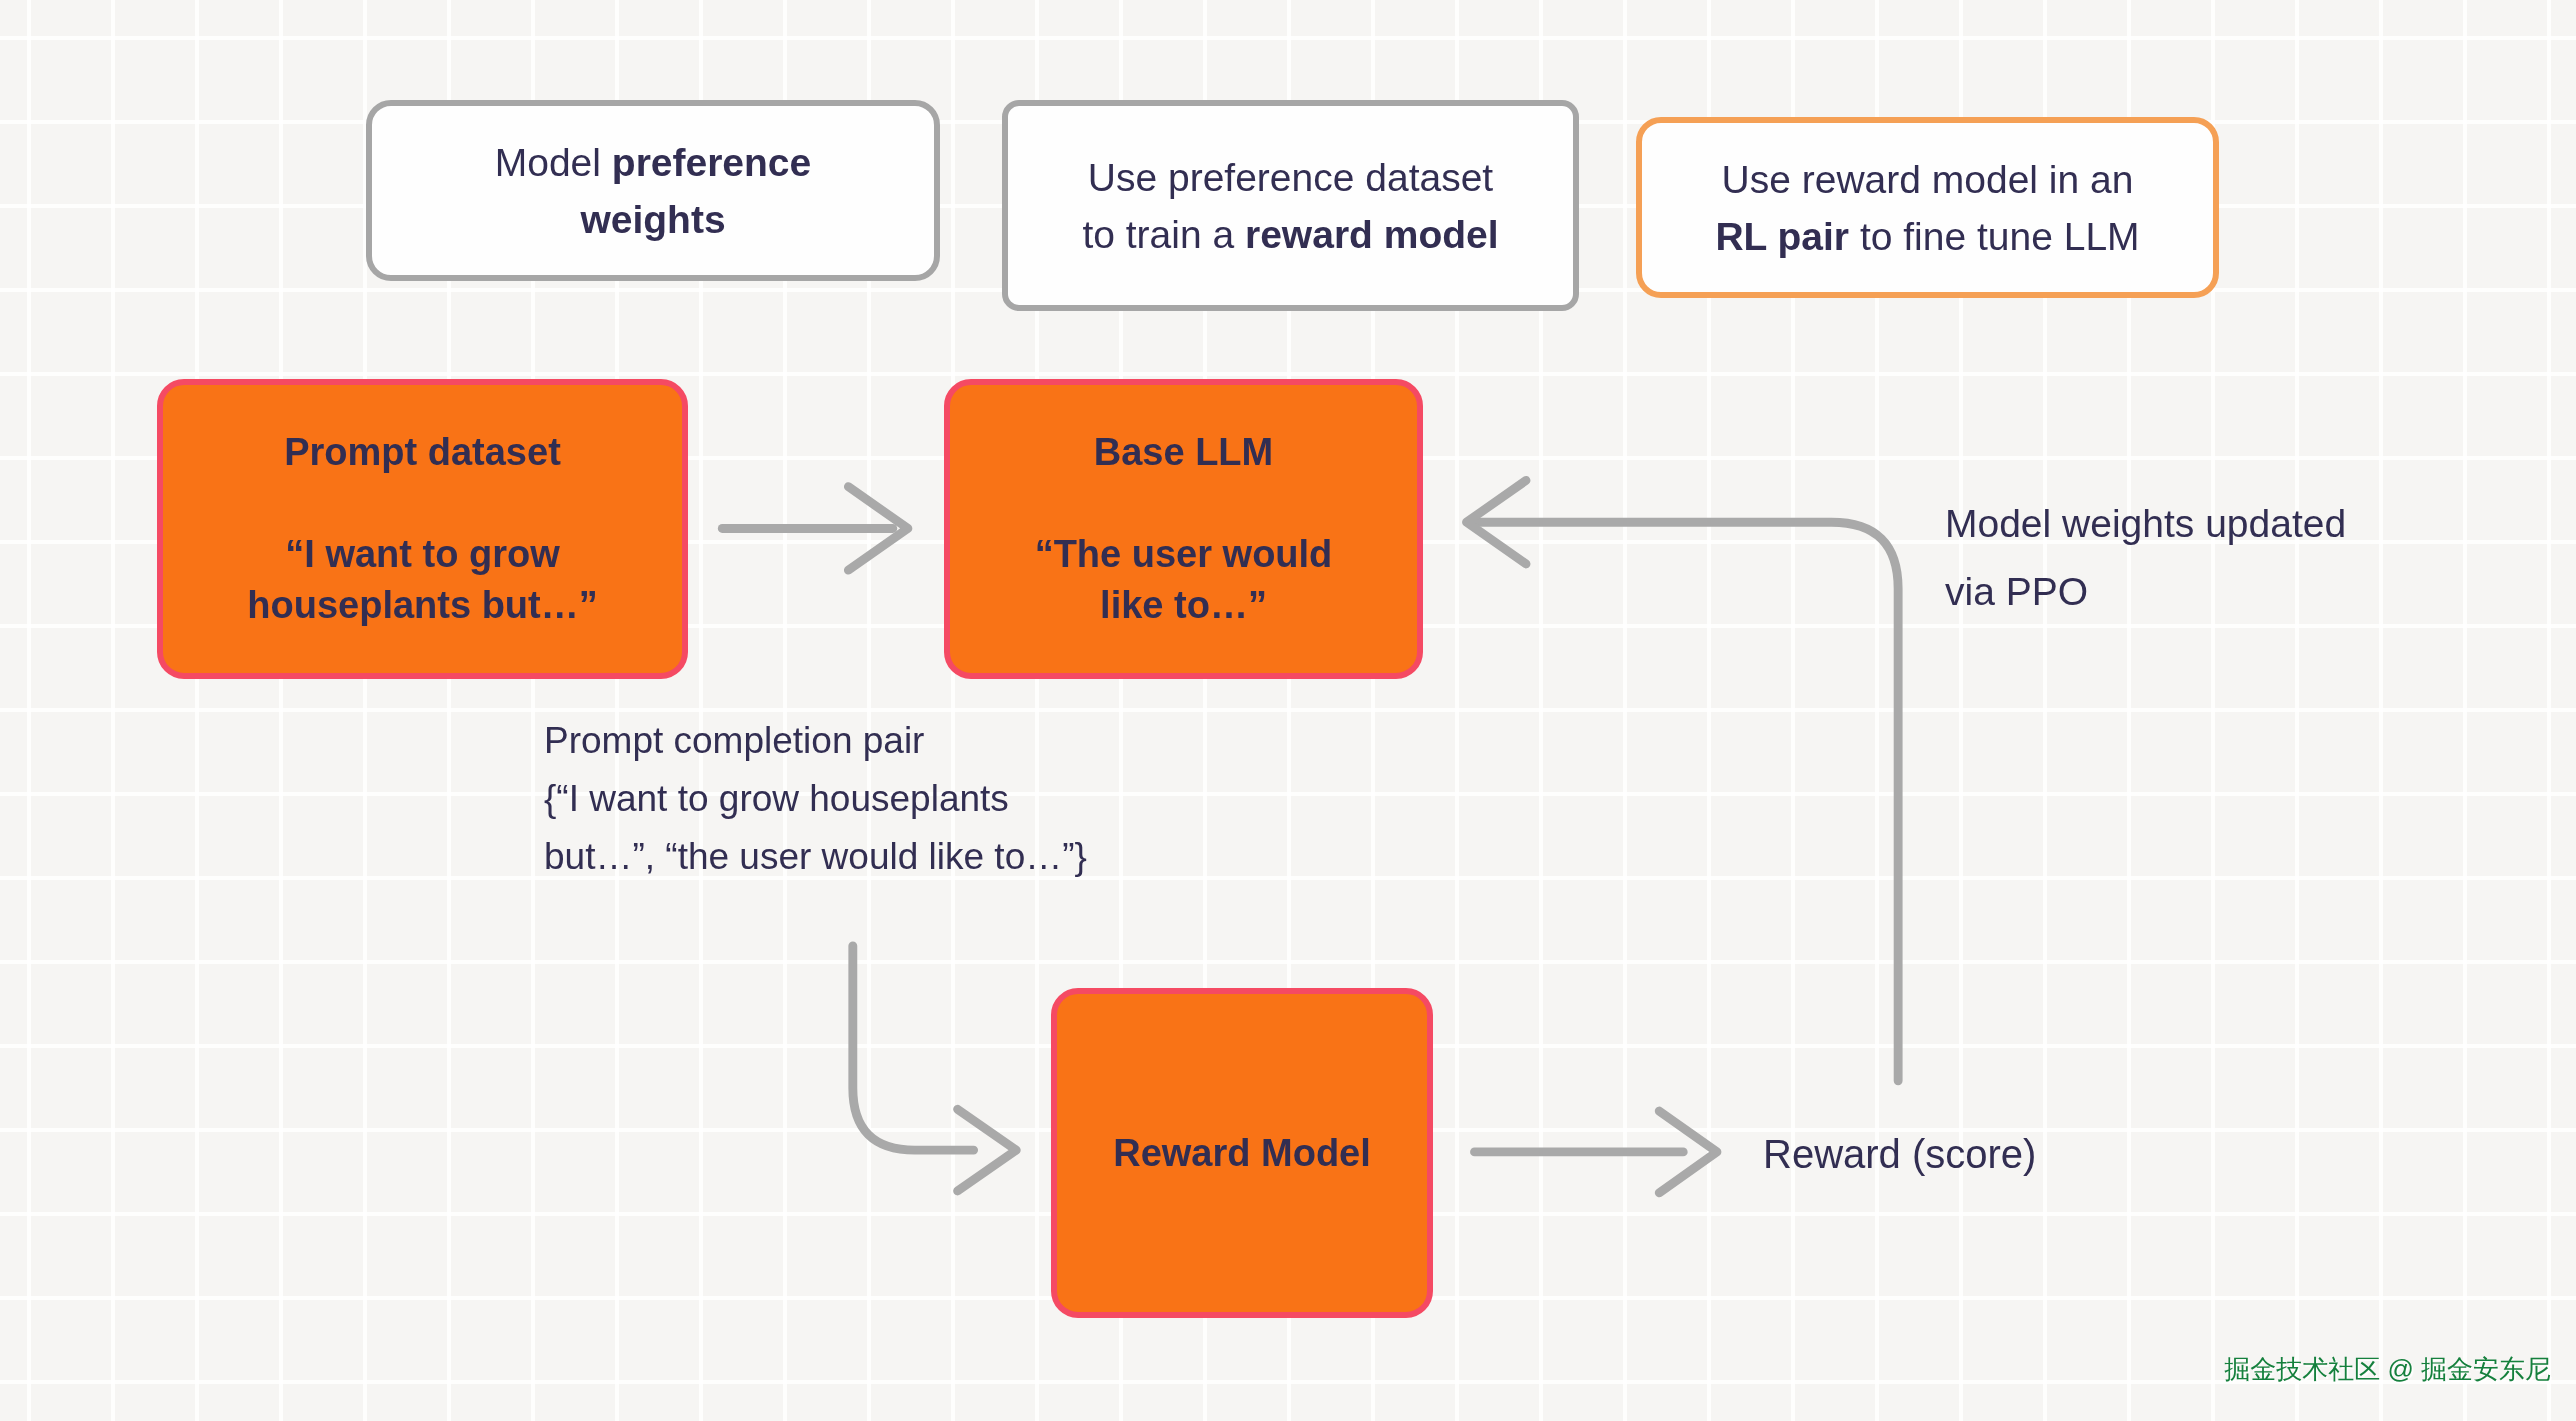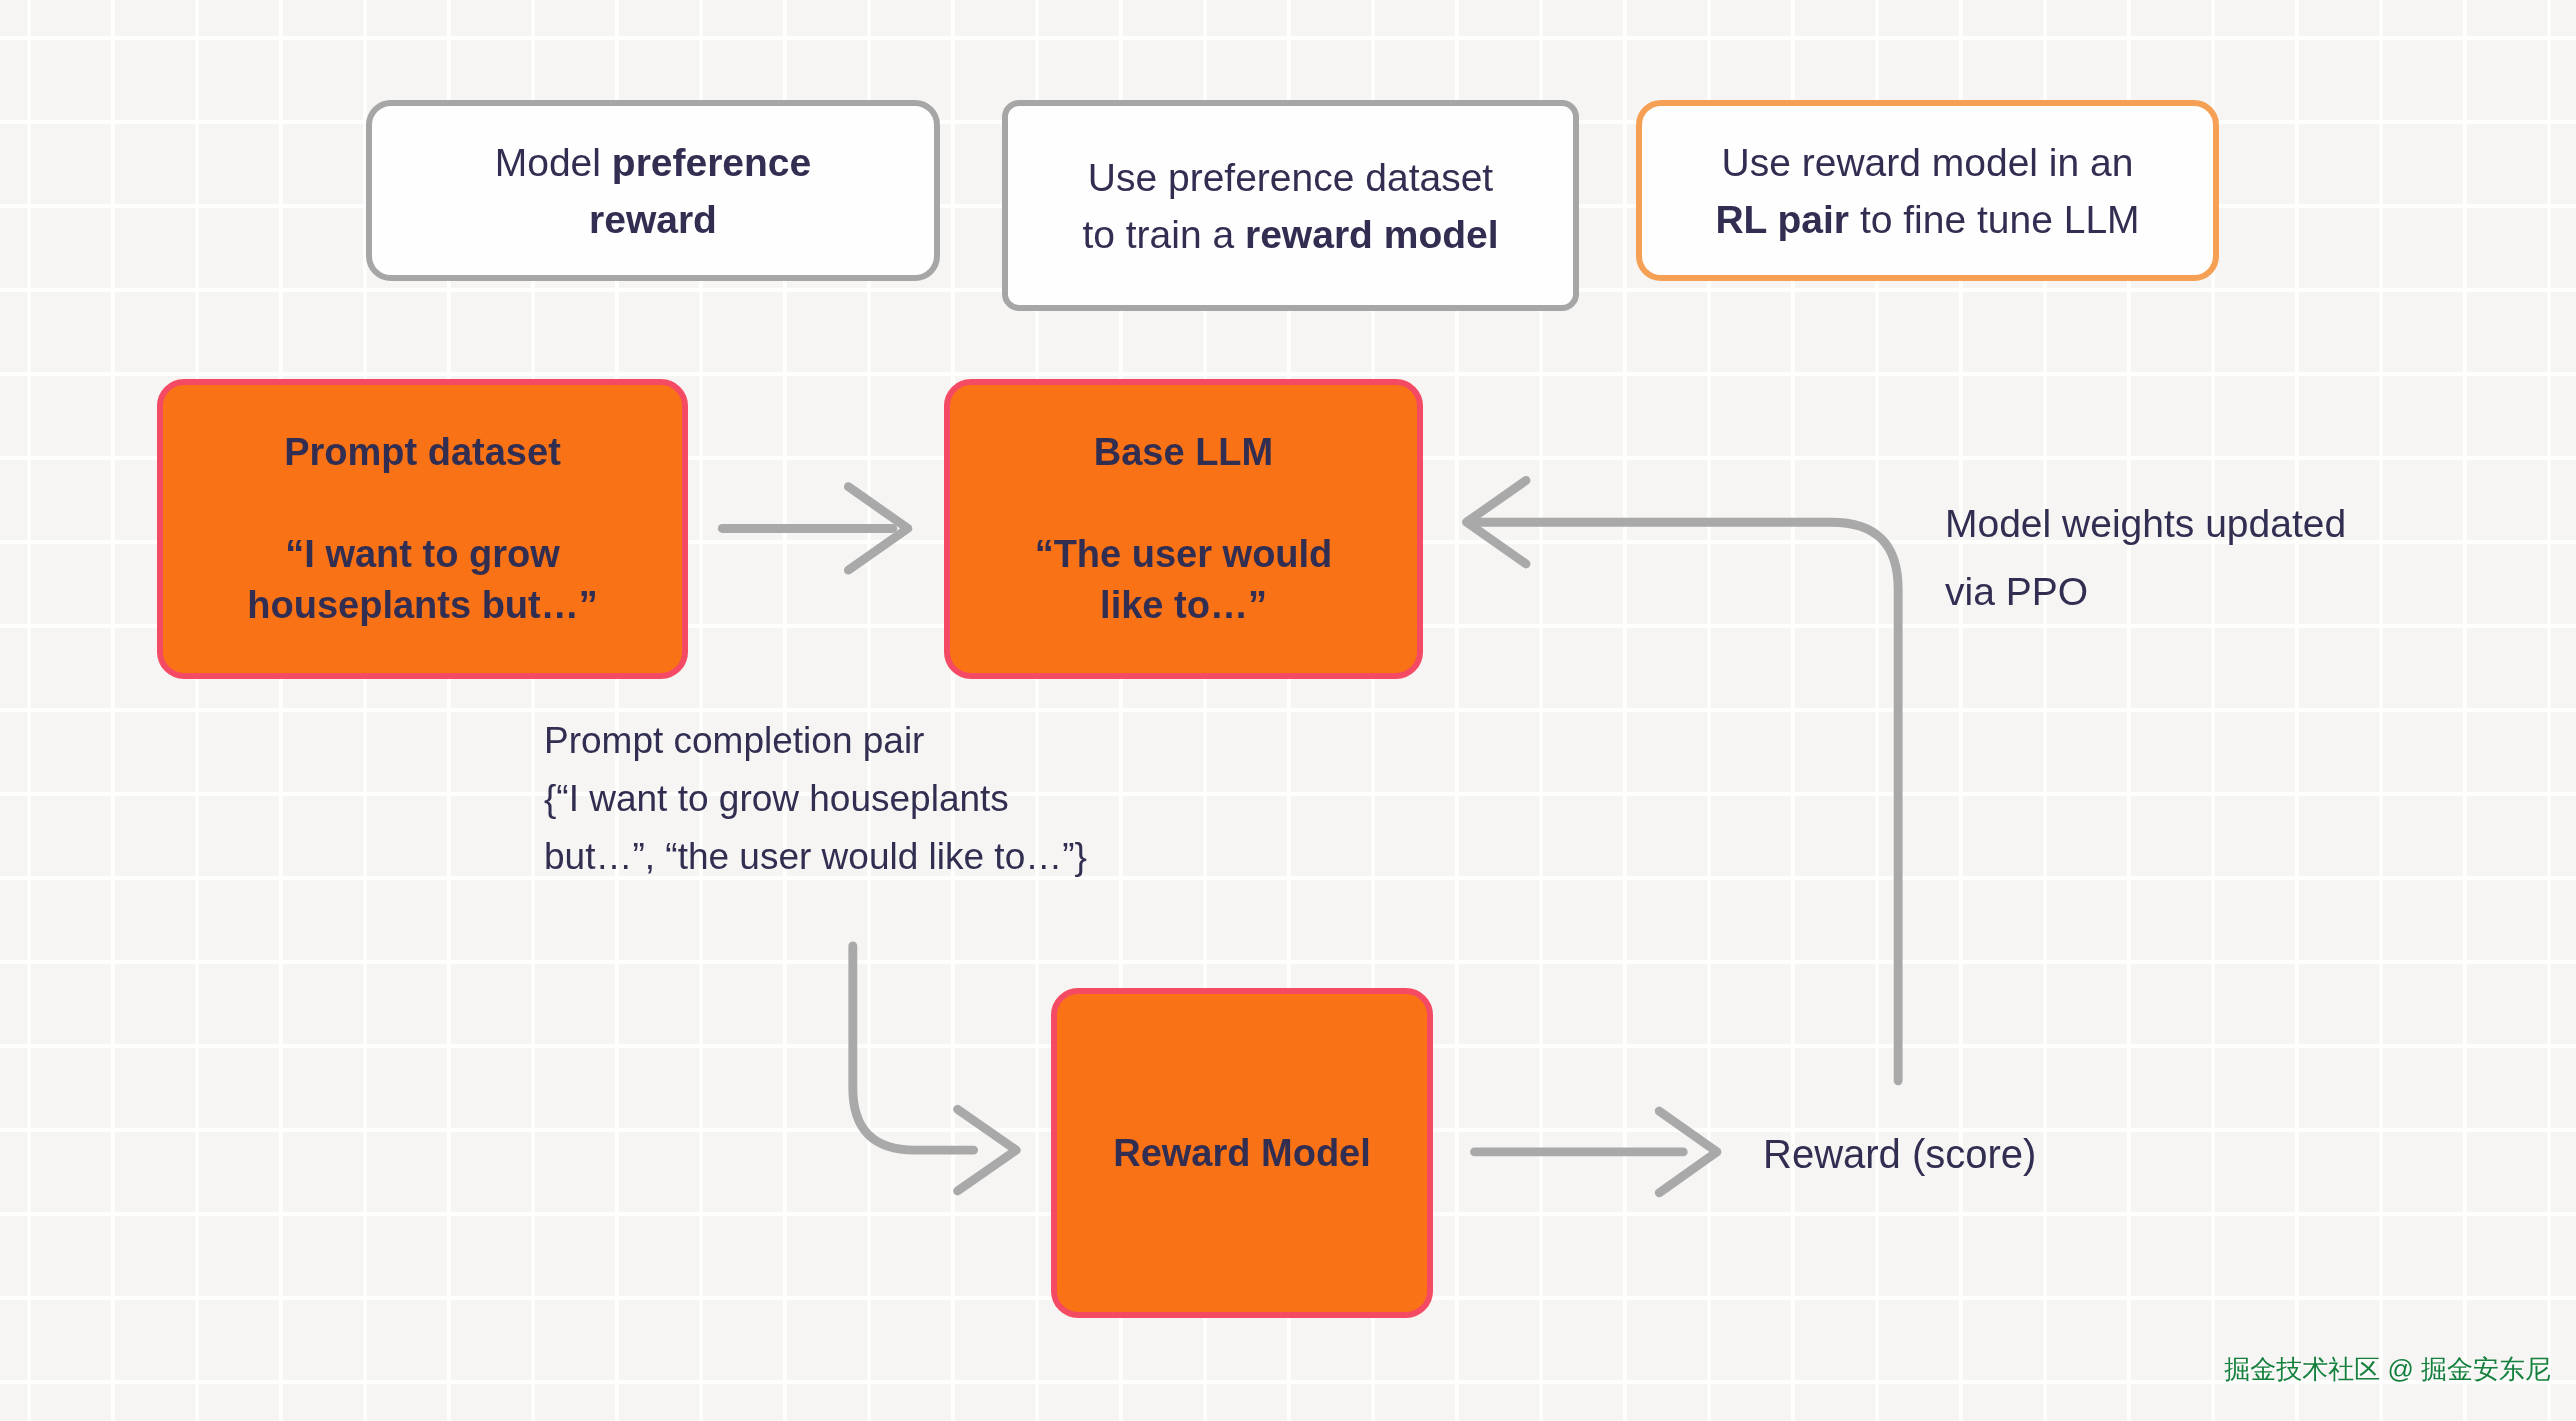--- a/index.html
+++ b/index.html
@@ -15,21 +15,21 @@
   }
   .box{
     position:absolute;box-sizing:border-box;border-radius:27px;
     display:flex;align-items:center;justify-content:center;text-align:center;
     white-space:pre-line;
   }
   .step{
     border:6.2px solid #a6a6a6;background:#fefefe;
     font-size:39px;line-height:57px;font-weight:500;border-radius:25px;
   }
-  .step.orange{border-color:#f5a055;}
+  .step.orange{border-color:#f5a055;margin-top:17px;}
   .node{
     border:6.2px solid #f54a63;background:#f97316;
     font-size:38px;line-height:51px;font-weight:700;
   }
   .bold{font-weight:700;}
   .freetext{
     position:absolute;white-space:pre-line;font-size:37px;line-height:58px;
   }
   #model-weights{font-size:39px;line-height:68px;}
   #reward-score{font-size:40px;line-height:57px;}
@@ -39,21 +39,21 @@
     white-space:nowrap;
   }
   svg.arrows{position:absolute;left:0;top:0;}
   svg.arrows path{fill:none;stroke:#a9a9a9;stroke-width:10;stroke-linecap:round;stroke-linejoin:round;}
 </style>
 </head>
 <body>
 
 <div class="box step" style="left:366px;top:100px;width:574px;height:181px;">
   <div><span>Model </span><span class="bold">preference
-reward</span><span></span></div>
+weights</span><span></span></div>
 </div>
 
 <div class="box step" style="left:1002px;top:100px;width:577px;height:211px;border-radius:17px;">
   <div><span>Use preference dataset
 to train a </span><span class="bold">reward model</span><span></span></div>
 </div>
 
 <div class="box step orange" style="left:1636px;top:100px;width:583px;height:181px;">
   <div><span>Use reward model in an
 </span><span class="bold">RL pair</span><span> to fine tune LLM</span></div>

